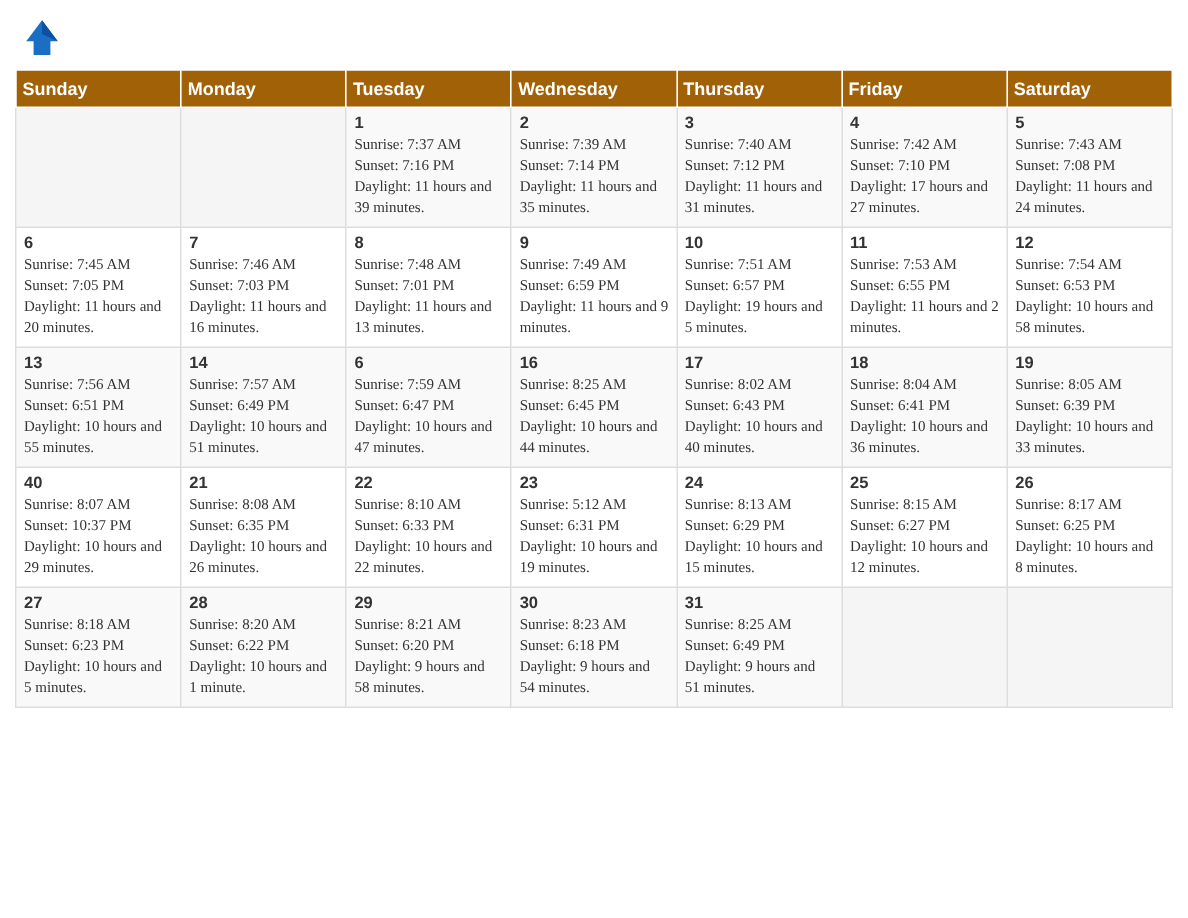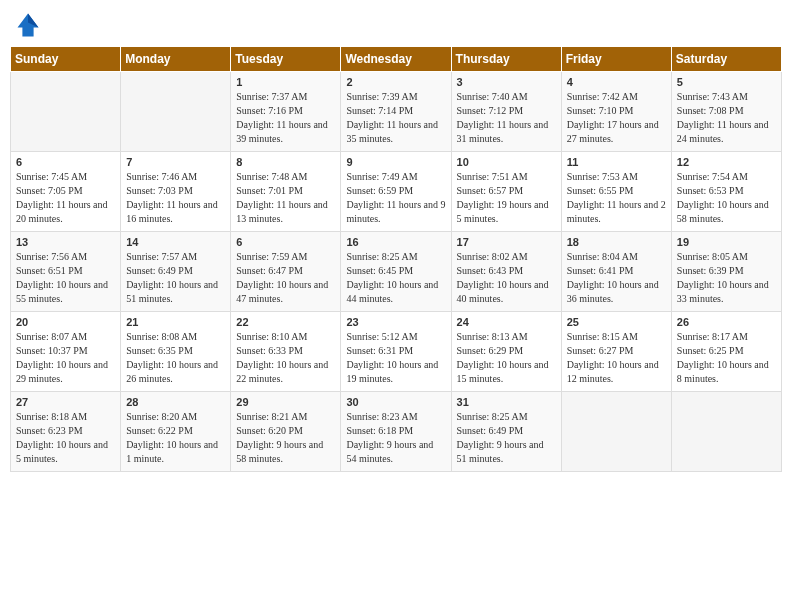--- a/index.html
+++ b/index.html
@@ -276,21 +276,21 @@
           <span class="day-num">19</span>
           <div class="cell-content">
             <div>Sunrise: 8:05 AM</div>
             <div>Sunset: 6:39 PM</div>
             <div>Daylight: 10 hours and 33 minutes.</div>
           </div>
         </td>
       </tr>
       <tr>
         <td>
-          <span class="day-num">20</span>
+          <span class="day-num">40</span>
           <div class="cell-content">
             <div>Sunrise: 8:07 AM</div>
             <div>Sunset: 10:37 PM</div>
             <div>Daylight: 10 hours and 29 minutes.</div>
           </div>
         </td>
         <td>
           <span class="day-num">21</span>
           <div class="cell-content">
             <div>Sunrise: 8:08 AM</div>

